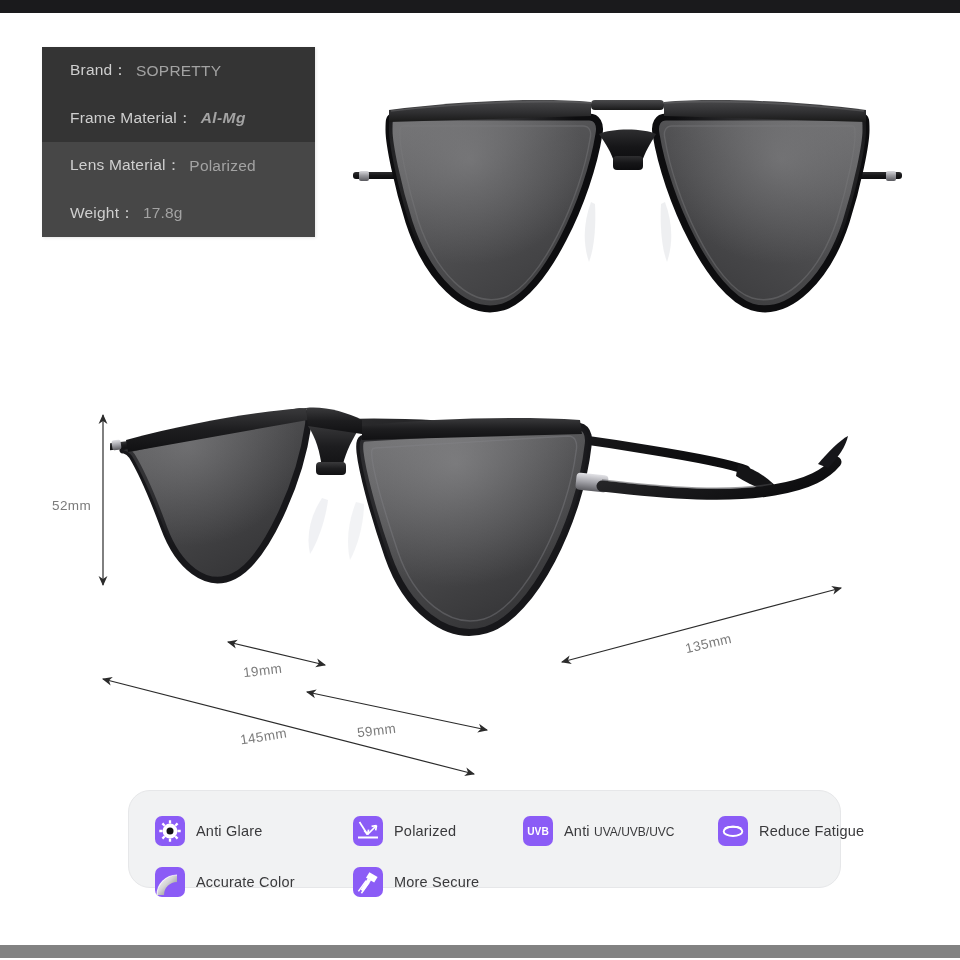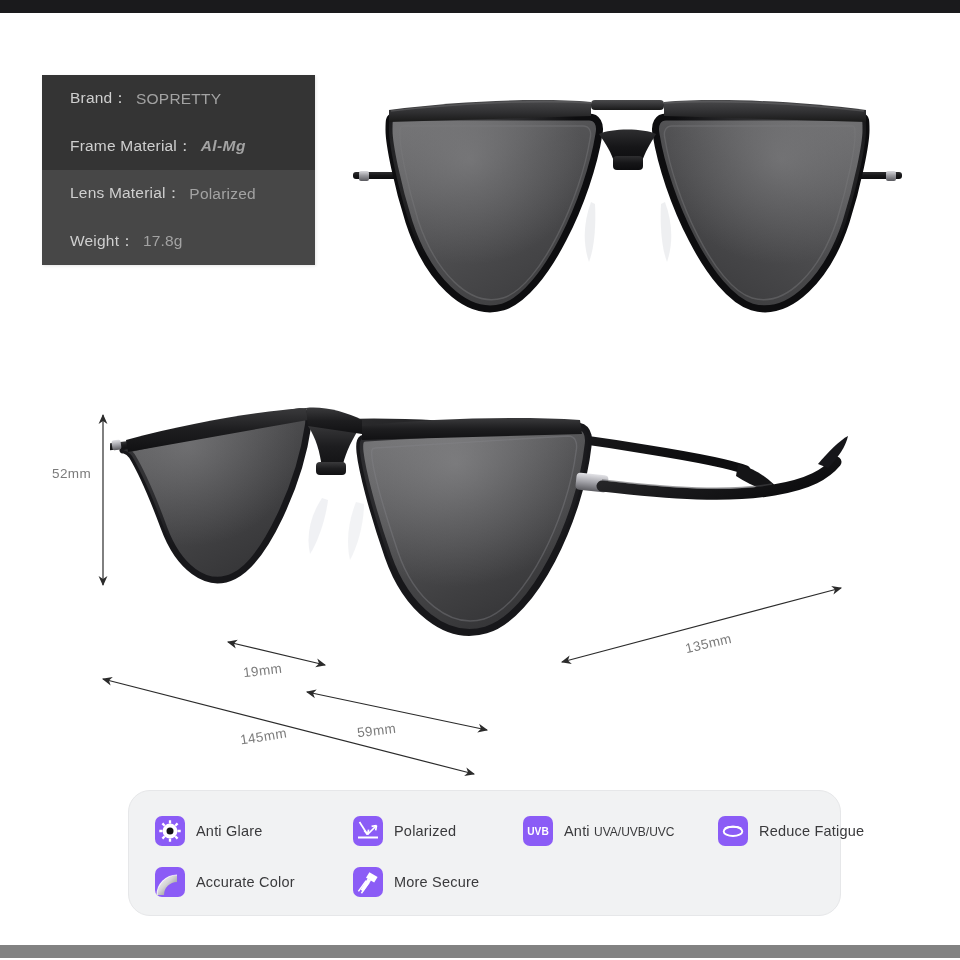--- a/index.html
+++ b/index.html
@@ -29,21 +29,20 @@
     width: 960px; height: 13px;
     background: #828282;
   }
 
   
   .spec-table {
     position: absolute;
     left: 42px; top: 47px;
     width: 273px;
     box-shadow: 1px 1px 3px rgba(0,0,0,.10);
-    margin-top: 28px;
   }
   .spec-row {
     height: 47.5px;
     display: flex;
     align-items: center;
     padding-left: 28px;
     box-sizing: border-box;
     color: #d6d6d6;
     font-size: 15.5px;
     letter-spacing: .2px;
@@ -72,39 +71,39 @@
   }
 
   
   .dim-label {
     position: absolute;
     color: #7b7b7b;
     font-size: 13.5px;
     letter-spacing: .4px;
     white-space: nowrap;
   }
-  .dim-52   { left: 52px;  top: 466px; }
+  .dim-52   { left: 52px;  top: 498px; }
   .dim-19   { left: 243px; top: 663px; transform: rotate(-7deg); }
   .dim-59   { left: 357px; top: 723px; transform: rotate(-7deg); }
   .dim-145  { left: 240px; top: 729px; transform: rotate(-9deg); }
   .dim-135  { left: 685px; top: 636px; transform: rotate(-13deg); }
 
   svg.dims {
     position: absolute;
     left: 0; top: 0;
     width: 960px; height: 960px;
     pointer-events: none;
     overflow: visible;
   }
 
   
   .feature-panel {
     position: absolute;
     left: 128px; top: 790px;
-    width: 713px; height: 126px;
+    width: 713px; height: 98px;
     background: #f1f2f3;
     border: 1px solid #e6e7e9;
     border-radius: 22px;
     box-sizing: border-box;
   }
   .feature-grid {
     position: absolute;
     left: 0; top: 0;
     width: 713px; height: 130px;
     display: grid;

